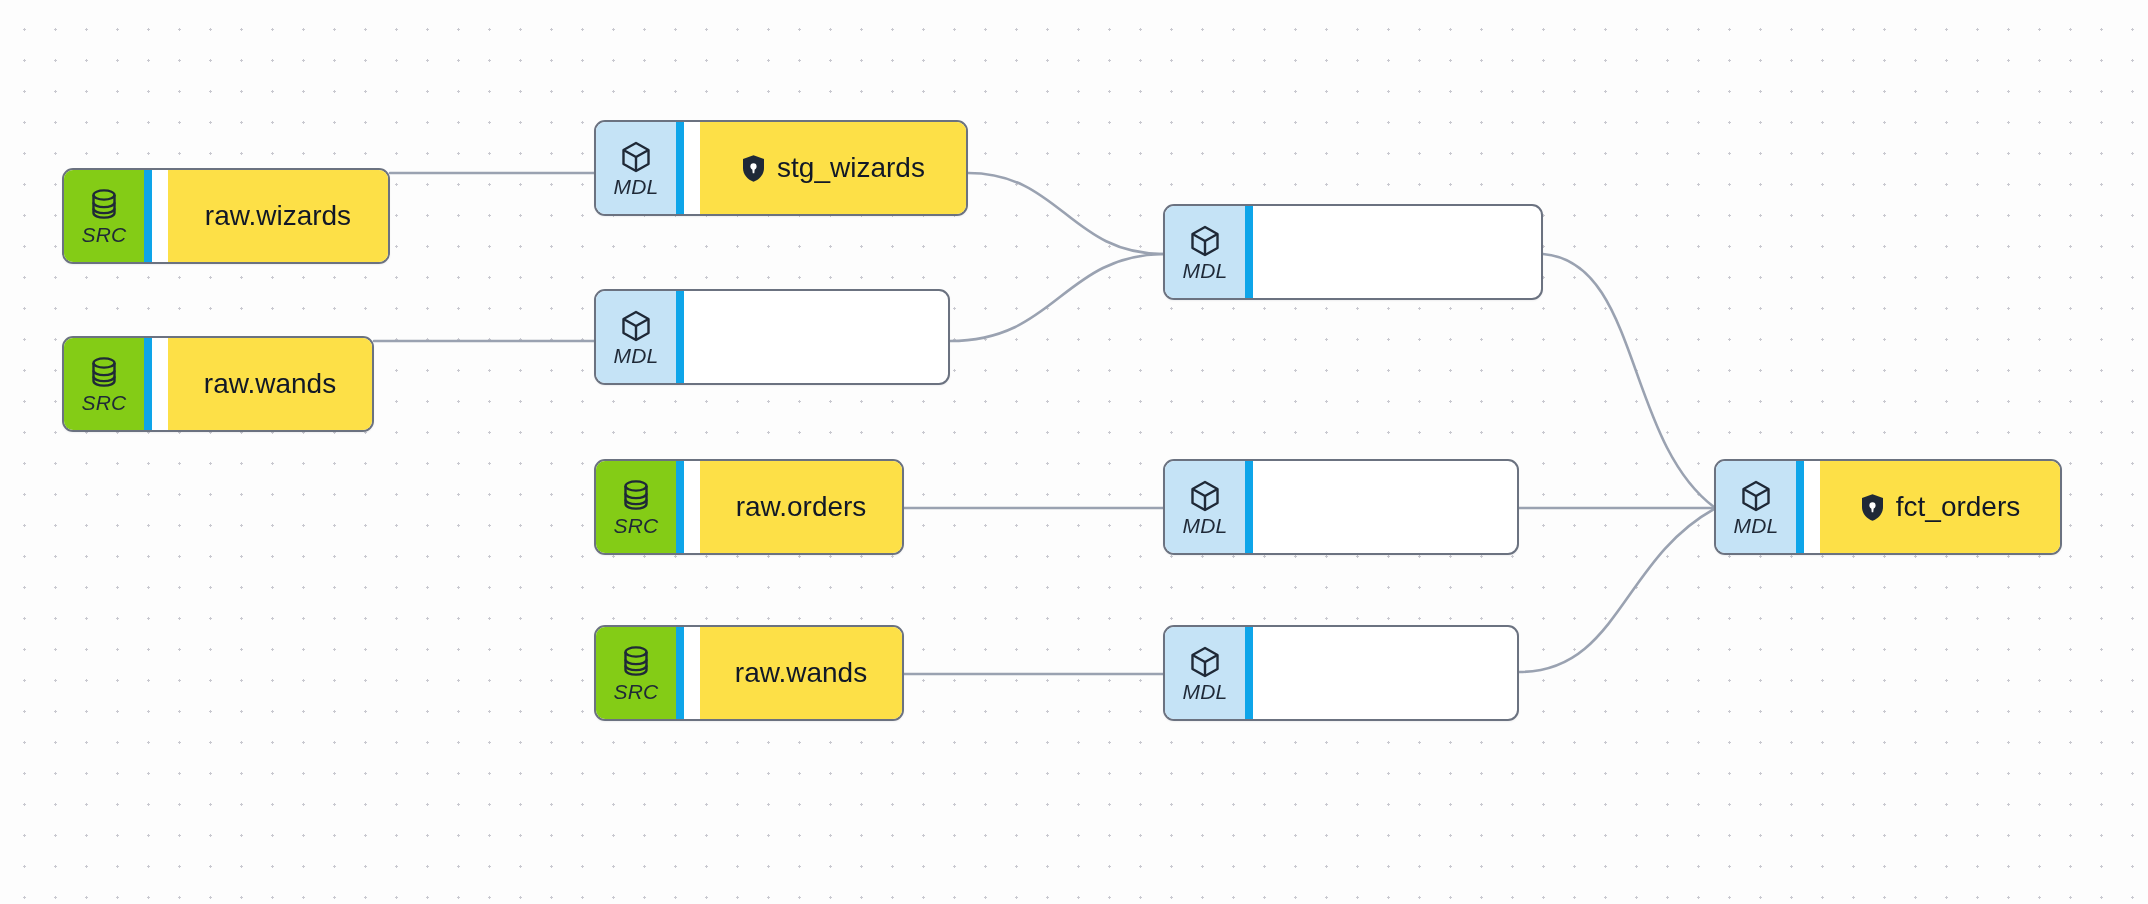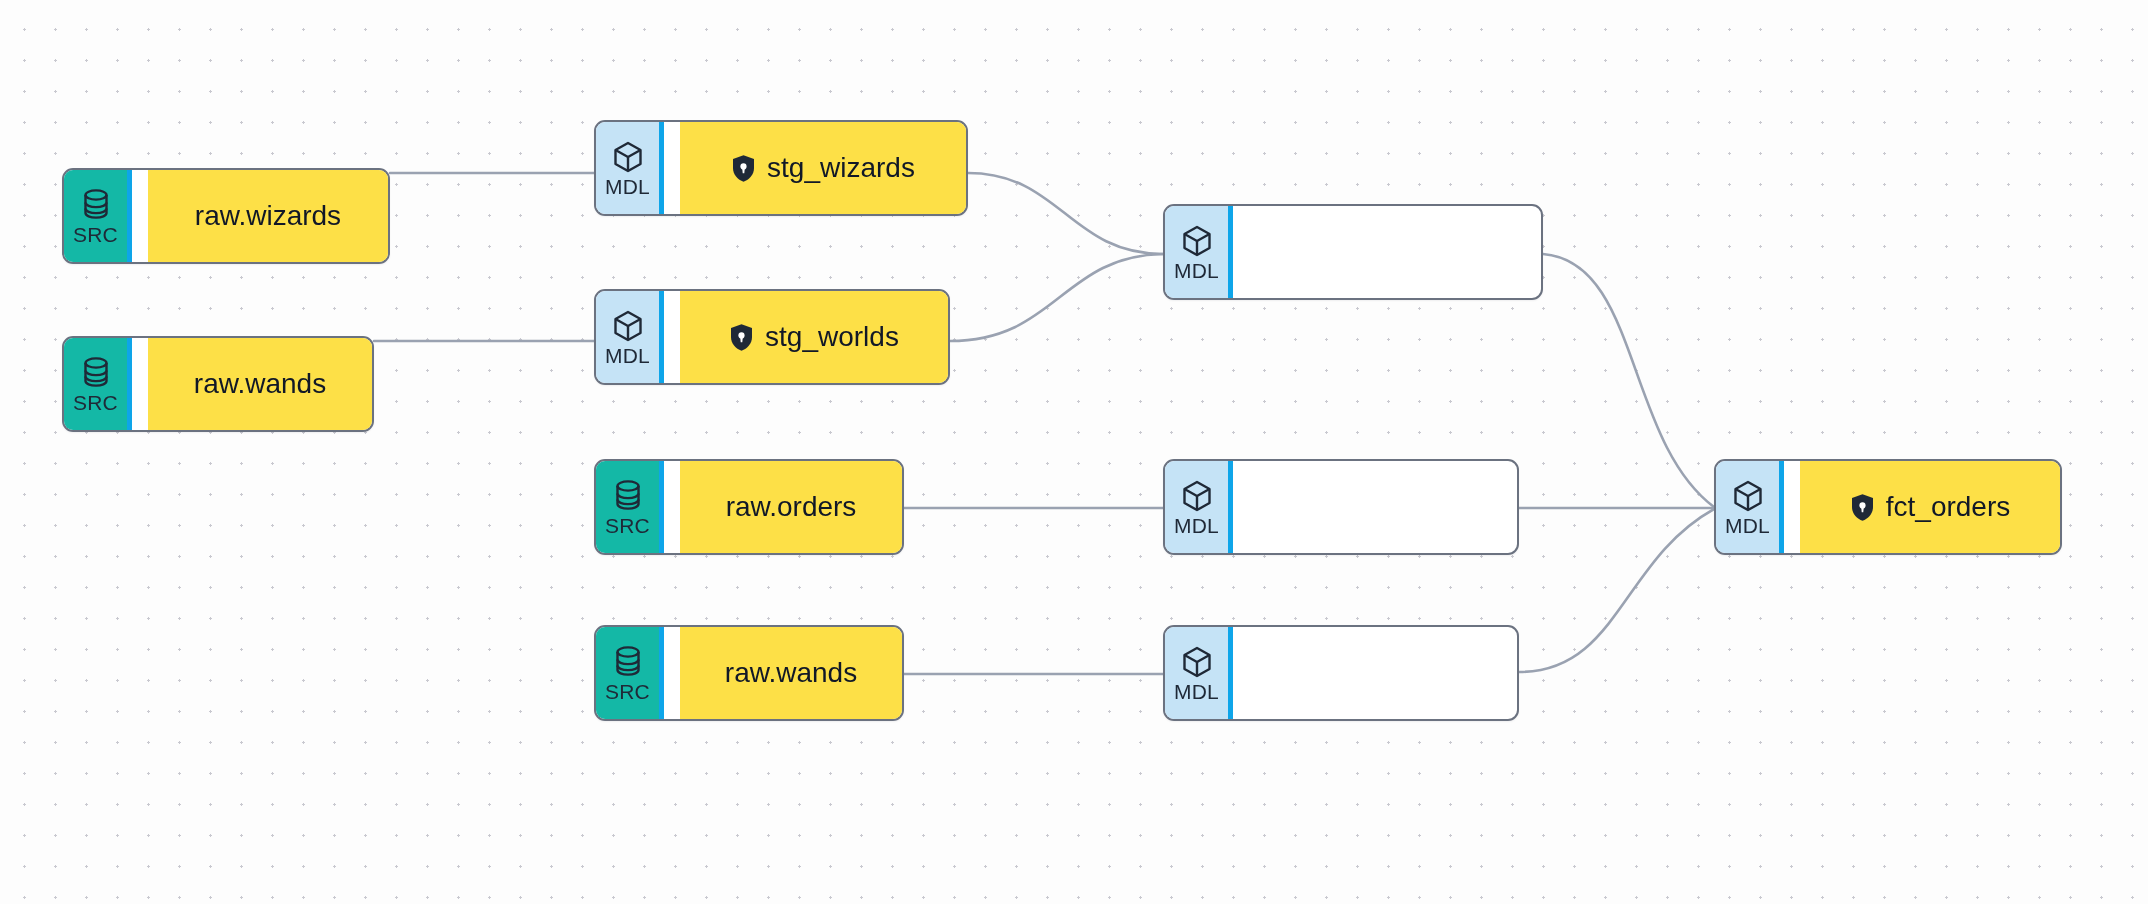--- a/index.html
+++ b/index.html
@@ -32,30 +32,31 @@
     align-items: stretch;
     box-sizing: border-box;
     border: 2px solid #6b7280;
     border-radius: 11px;
     background: #ffffff;
     box-shadow: 0 1px 2px rgba(15, 23, 42, 0.06);
     overflow: hidden;
   }
   .badge {
     flex: 0 0 auto;
-    width: 68px;
+    width: 88px;
     display: flex;
     flex-direction: column;
     align-items: center;
     justify-content: center;
     gap: 1px;
-    border-right: 5px solid #0ea5e9;
+    border-right: 8px solid #0ea5e9;
     box-sizing: border-box;
-  }
-  .badge.src { background: #14b8a6; }
+    font-style: italic;
+  }
+  .badge.src { background: #84cc16; }
   .badge.mdl { background: #c5e3f6; }
   .badge-icon {
     display: block;
     line-height: 0;
     margin-top: 2px;
   }
   .badge-text {
     font-size: 21px;
     line-height: 23px;
     color: #1f2937;
@@ -210,95 +211,85 @@
         <svg width="32" height="34" viewBox="0 0 32 34" xmlns="http://www.w3.org/2000/svg">
           <g fill="none" stroke="#1f2937" stroke-width="2.4" stroke-linejoin="round">
             <path d="M16 3 L28.5 10 L28.5 24 L16 31 L3.5 24 L3.5 10 Z"></path>
             <path d="M3.5 10 L16 17 L28.5 10"></path>
             <path d="M16 17 L16 31"></path>
           </g>
         </svg>
       </span>
       <span class="badge-text">MDL</span>
     </div>
+  </div>
+
+  <div class="node" style="left:1163px; top:459px; width:356px; height:96px;">
+    <div class="badge mdl">
+      <span class="badge-icon">
+        <svg width="32" height="34" viewBox="0 0 32 34" xmlns="http://www.w3.org/2000/svg">
+          <g fill="none" stroke="#1f2937" stroke-width="2.4" stroke-linejoin="round">
+            <path d="M16 3 L28.5 10 L28.5 24 L16 31 L3.5 24 L3.5 10 Z"></path>
+            <path d="M3.5 10 L16 17 L28.5 10"></path>
+            <path d="M16 17 L16 31"></path>
+          </g>
+        </svg>
+      </span>
+      <span class="badge-text">MDL</span>
+    </div>
+  </div>
+
+  <div class="node" style="left:1163px; top:625px; width:356px; height:96px;">
+    <div class="badge mdl">
+      <span class="badge-icon">
+        <svg width="32" height="34" viewBox="0 0 32 34" xmlns="http://www.w3.org/2000/svg">
+          <g fill="none" stroke="#1f2937" stroke-width="2.4" stroke-linejoin="round">
+            <path d="M16 3 L28.5 10 L28.5 24 L16 31 L3.5 24 L3.5 10 Z"></path>
+            <path d="M3.5 10 L16 17 L28.5 10"></path>
+            <path d="M16 17 L16 31"></path>
+          </g>
+        </svg>
+      </span>
+      <span class="badge-text">MDL</span>
+    </div>
+  </div>
+
+  <div class="node" style="left:1163px; top:204px; width:380px; height:96px;">
+    <div class="badge mdl">
+      <span class="badge-icon">
+        <svg width="32" height="34" viewBox="0 0 32 34" xmlns="http://www.w3.org/2000/svg">
+          <g fill="none" stroke="#1f2937" stroke-width="2.4" stroke-linejoin="round">
+            <path d="M16 3 L28.5 10 L28.5 24 L16 31 L3.5 24 L3.5 10 Z"></path>
+            <path d="M3.5 10 L16 17 L28.5 10"></path>
+            <path d="M16 17 L16 31"></path>
+          </g>
+        </svg>
+      </span>
+      <span class="badge-text">MDL</span>
+    </div>
+  </div>
+
+  <div class="node" style="left:1714px; top:459px; width:348px; height:96px;">
+    <div class="badge mdl">
+      <span class="badge-icon">
+        <svg width="32" height="34" viewBox="0 0 32 34" xmlns="http://www.w3.org/2000/svg">
+          <g fill="none" stroke="#1f2937" stroke-width="2.4" stroke-linejoin="round">
+            <path d="M16 3 L28.5 10 L28.5 24 L16 31 L3.5 24 L3.5 10 Z"></path>
+            <path d="M3.5 10 L16 17 L28.5 10"></path>
+            <path d="M16 17 L16 31"></path>
+          </g>
+        </svg>
+      </span>
+      <span class="badge-text">MDL</span>
+    </div>
     <div class="body">
       <span class="shield">
         <svg width="25" height="29" viewBox="0 0 25 29" xmlns="http://www.w3.org/2000/svg">
           <path d="M12.5 1.2 L23 5 V14 C23 20.6 18.3 25.6 12.5 27.8 C6.7 25.6 2 20.6 2 14 V5 Z" fill="#1f2937"></path>
           <circle cx="12.5" cy="12.4" r="3.1" fill="#ffffff"></circle>
           <path d="M11.1 12.8 H13.9 L13.3 19.2 H11.7 Z" fill="#ffffff"></path>
         </svg>
       </span>
-      <span class="label">stg_worlds</span>
-    </div>
-  </div>
-
-  <div class="node" style="left:1163px; top:459px; width:356px; height:96px;">
-    <div class="badge mdl">
-      <span class="badge-icon">
-        <svg width="32" height="34" viewBox="0 0 32 34" xmlns="http://www.w3.org/2000/svg">
-          <g fill="none" stroke="#1f2937" stroke-width="2.4" stroke-linejoin="round">
-            <path d="M16 3 L28.5 10 L28.5 24 L16 31 L3.5 24 L3.5 10 Z"></path>
-            <path d="M3.5 10 L16 17 L28.5 10"></path>
-            <path d="M16 17 L16 31"></path>
-          </g>
-        </svg>
-      </span>
-      <span class="badge-text">MDL</span>
-    </div>
-  </div>
-
-  <div class="node" style="left:1163px; top:625px; width:356px; height:96px;">
-    <div class="badge mdl">
-      <span class="badge-icon">
-        <svg width="32" height="34" viewBox="0 0 32 34" xmlns="http://www.w3.org/2000/svg">
-          <g fill="none" stroke="#1f2937" stroke-width="2.4" stroke-linejoin="round">
-            <path d="M16 3 L28.5 10 L28.5 24 L16 31 L3.5 24 L3.5 10 Z"></path>
-            <path d="M3.5 10 L16 17 L28.5 10"></path>
-            <path d="M16 17 L16 31"></path>
-          </g>
-        </svg>
-      </span>
-      <span class="badge-text">MDL</span>
-    </div>
-  </div>
-
-  <div class="node" style="left:1163px; top:204px; width:380px; height:96px;">
-    <div class="badge mdl">
-      <span class="badge-icon">
-        <svg width="32" height="34" viewBox="0 0 32 34" xmlns="http://www.w3.org/2000/svg">
-          <g fill="none" stroke="#1f2937" stroke-width="2.4" stroke-linejoin="round">
-            <path d="M16 3 L28.5 10 L28.5 24 L16 31 L3.5 24 L3.5 10 Z"></path>
-            <path d="M3.5 10 L16 17 L28.5 10"></path>
-            <path d="M16 17 L16 31"></path>
-          </g>
-        </svg>
-      </span>
-      <span class="badge-text">MDL</span>
-    </div>
-  </div>
-
-  <div class="node" style="left:1714px; top:459px; width:348px; height:96px;">
-    <div class="badge mdl">
-      <span class="badge-icon">
-        <svg width="32" height="34" viewBox="0 0 32 34" xmlns="http://www.w3.org/2000/svg">
-          <g fill="none" stroke="#1f2937" stroke-width="2.4" stroke-linejoin="round">
-            <path d="M16 3 L28.5 10 L28.5 24 L16 31 L3.5 24 L3.5 10 Z"></path>
-            <path d="M3.5 10 L16 17 L28.5 10"></path>
-            <path d="M16 17 L16 31"></path>
-          </g>
-        </svg>
-      </span>
-      <span class="badge-text">MDL</span>
-    </div>
-    <div class="body">
-      <span class="shield">
-        <svg width="25" height="29" viewBox="0 0 25 29" xmlns="http://www.w3.org/2000/svg">
-          <path d="M12.5 1.2 L23 5 V14 C23 20.6 18.3 25.6 12.5 27.8 C6.7 25.6 2 20.6 2 14 V5 Z" fill="#1f2937"></path>
-          <circle cx="12.5" cy="12.4" r="3.1" fill="#ffffff"></circle>
-          <path d="M11.1 12.8 H13.9 L13.3 19.2 H11.7 Z" fill="#ffffff"></path>
-        </svg>
-      </span>
       <span class="label">fct_orders</span>
     </div>
   </div>
 
 </div>
 
 </body></html>

